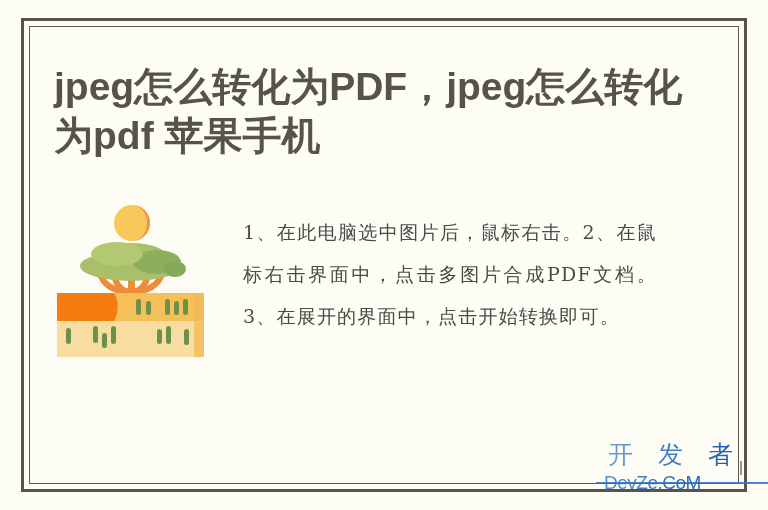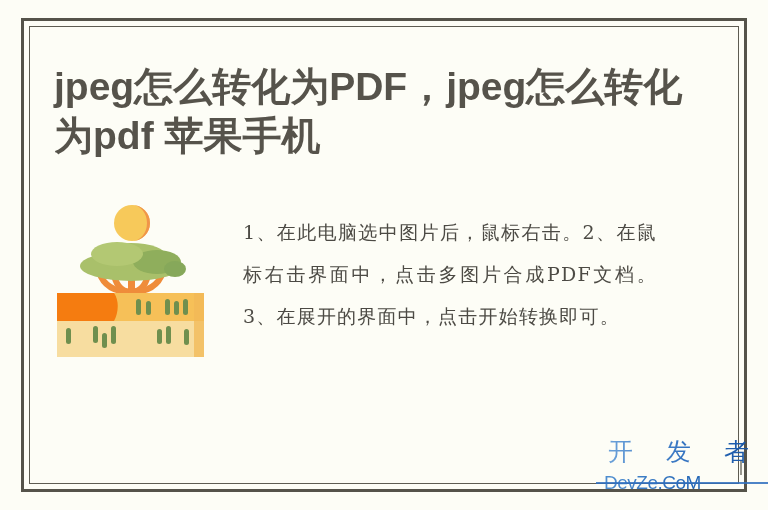--- a/index.html
+++ b/index.html
@@ -92,21 +92,21 @@
     top: 440px;
     width: 160px;
     height: 66px;
     user-select: none;
   }
   .wm-cn {
     font-size: 25px;
     line-height: 28px;
     letter-spacing: 9px;
     color: #2f6fbe;
-    font-family: Liberation Mono, monospace;
+    font-family: Liberation Sans, sans-serif;
     text-align: left;
     padding-left: 4px;
     background: linear-gradient(90deg, #6ea3da 0%, #2f6fbe 55%, #14509f 100%);
     -webkit-background-clip: text;
     background-clip: text;
     -webkit-text-fill-color: transparent;
     white-space: nowrap;
   }
   .wm-en {
     position: relative;

